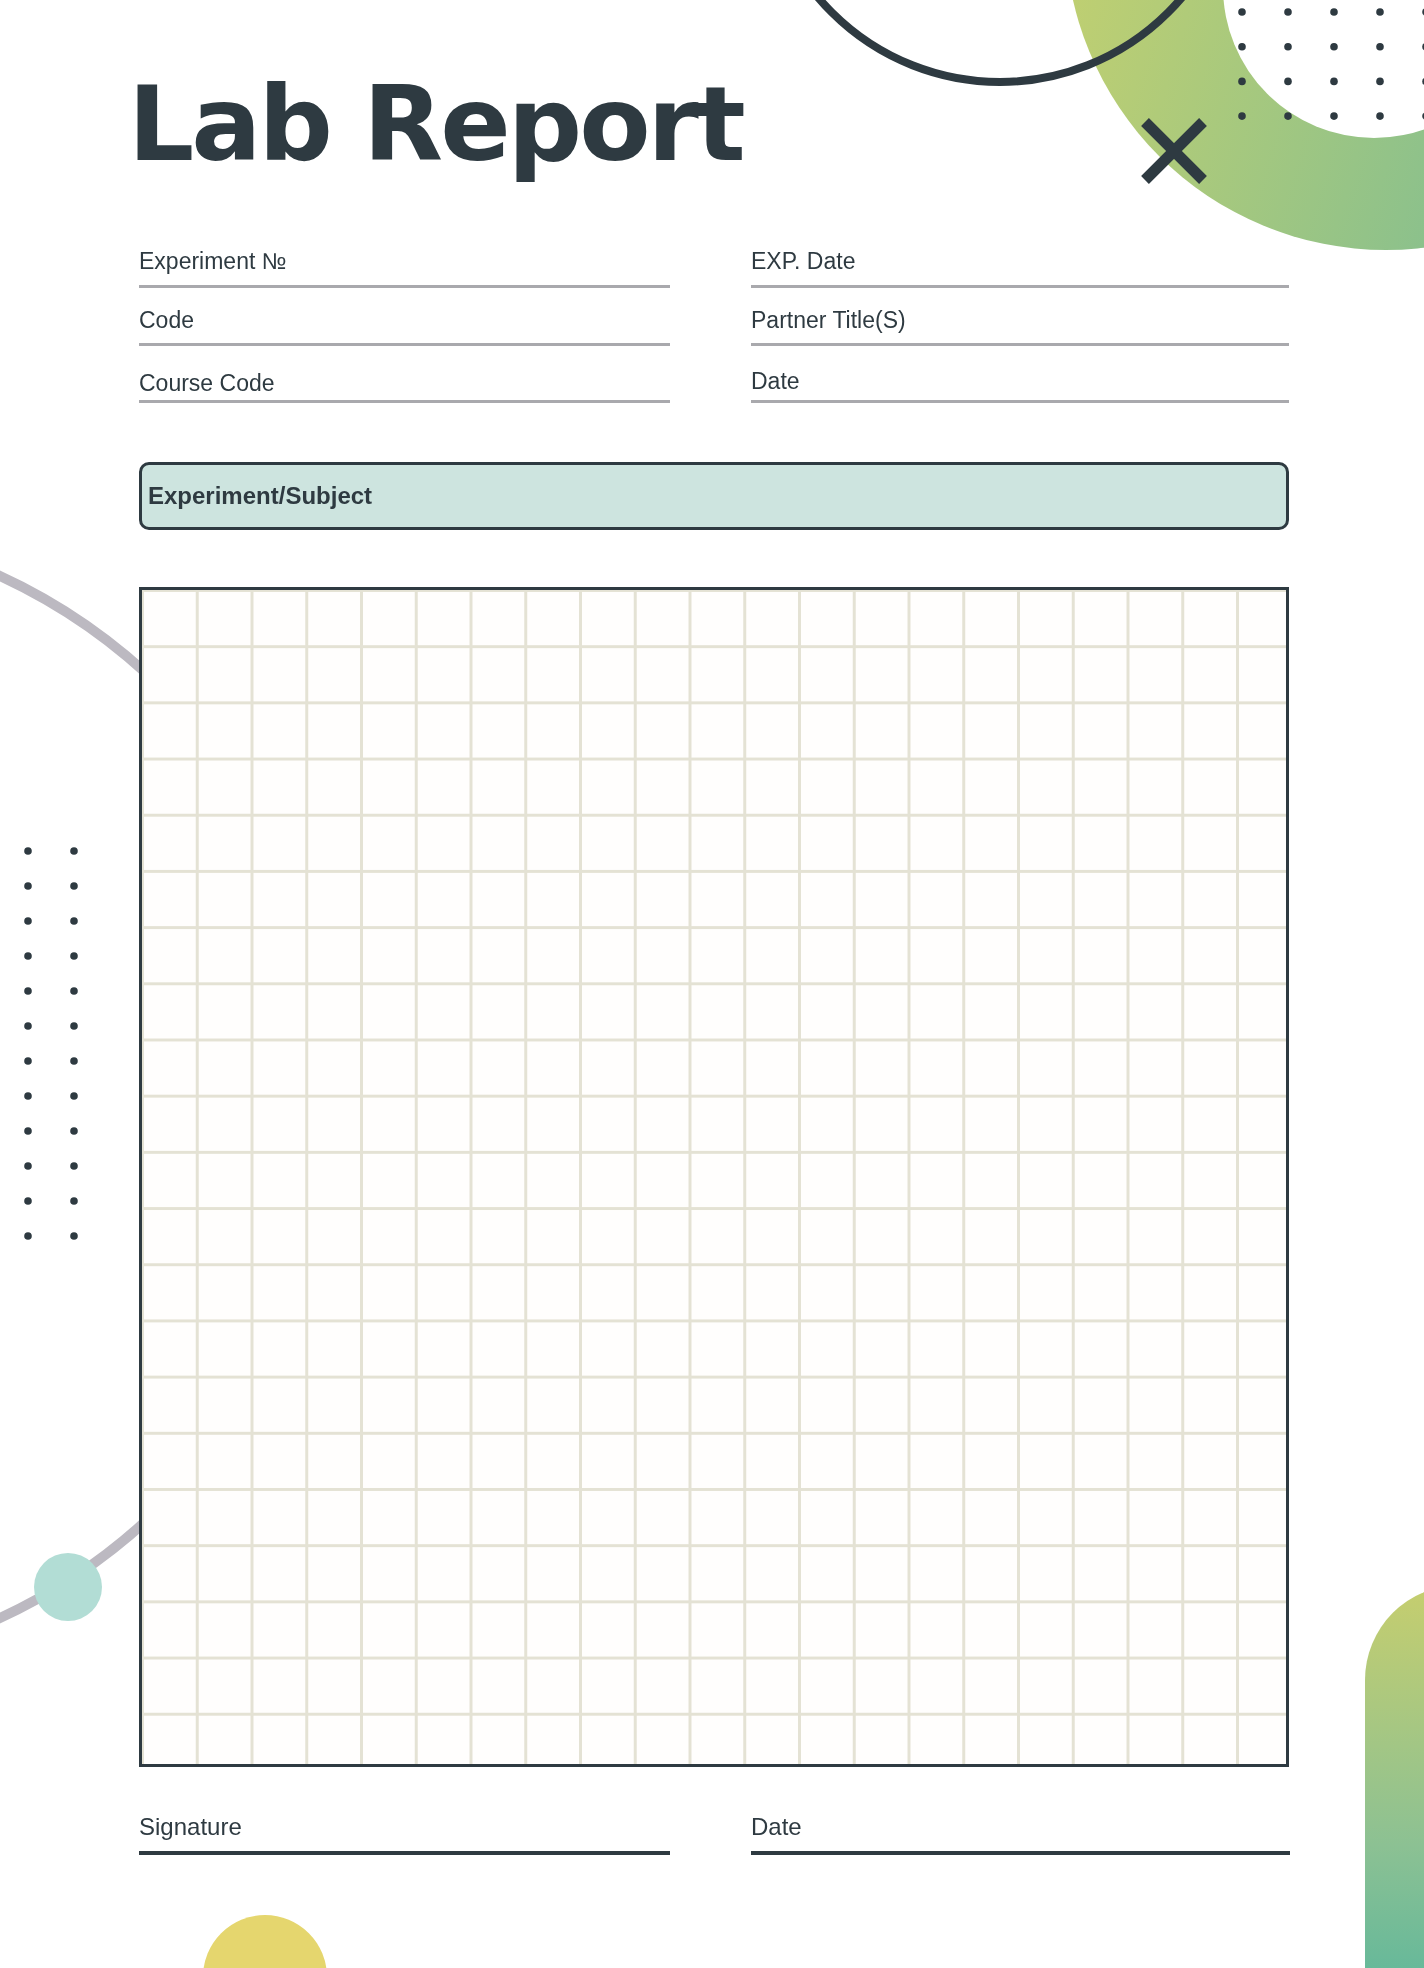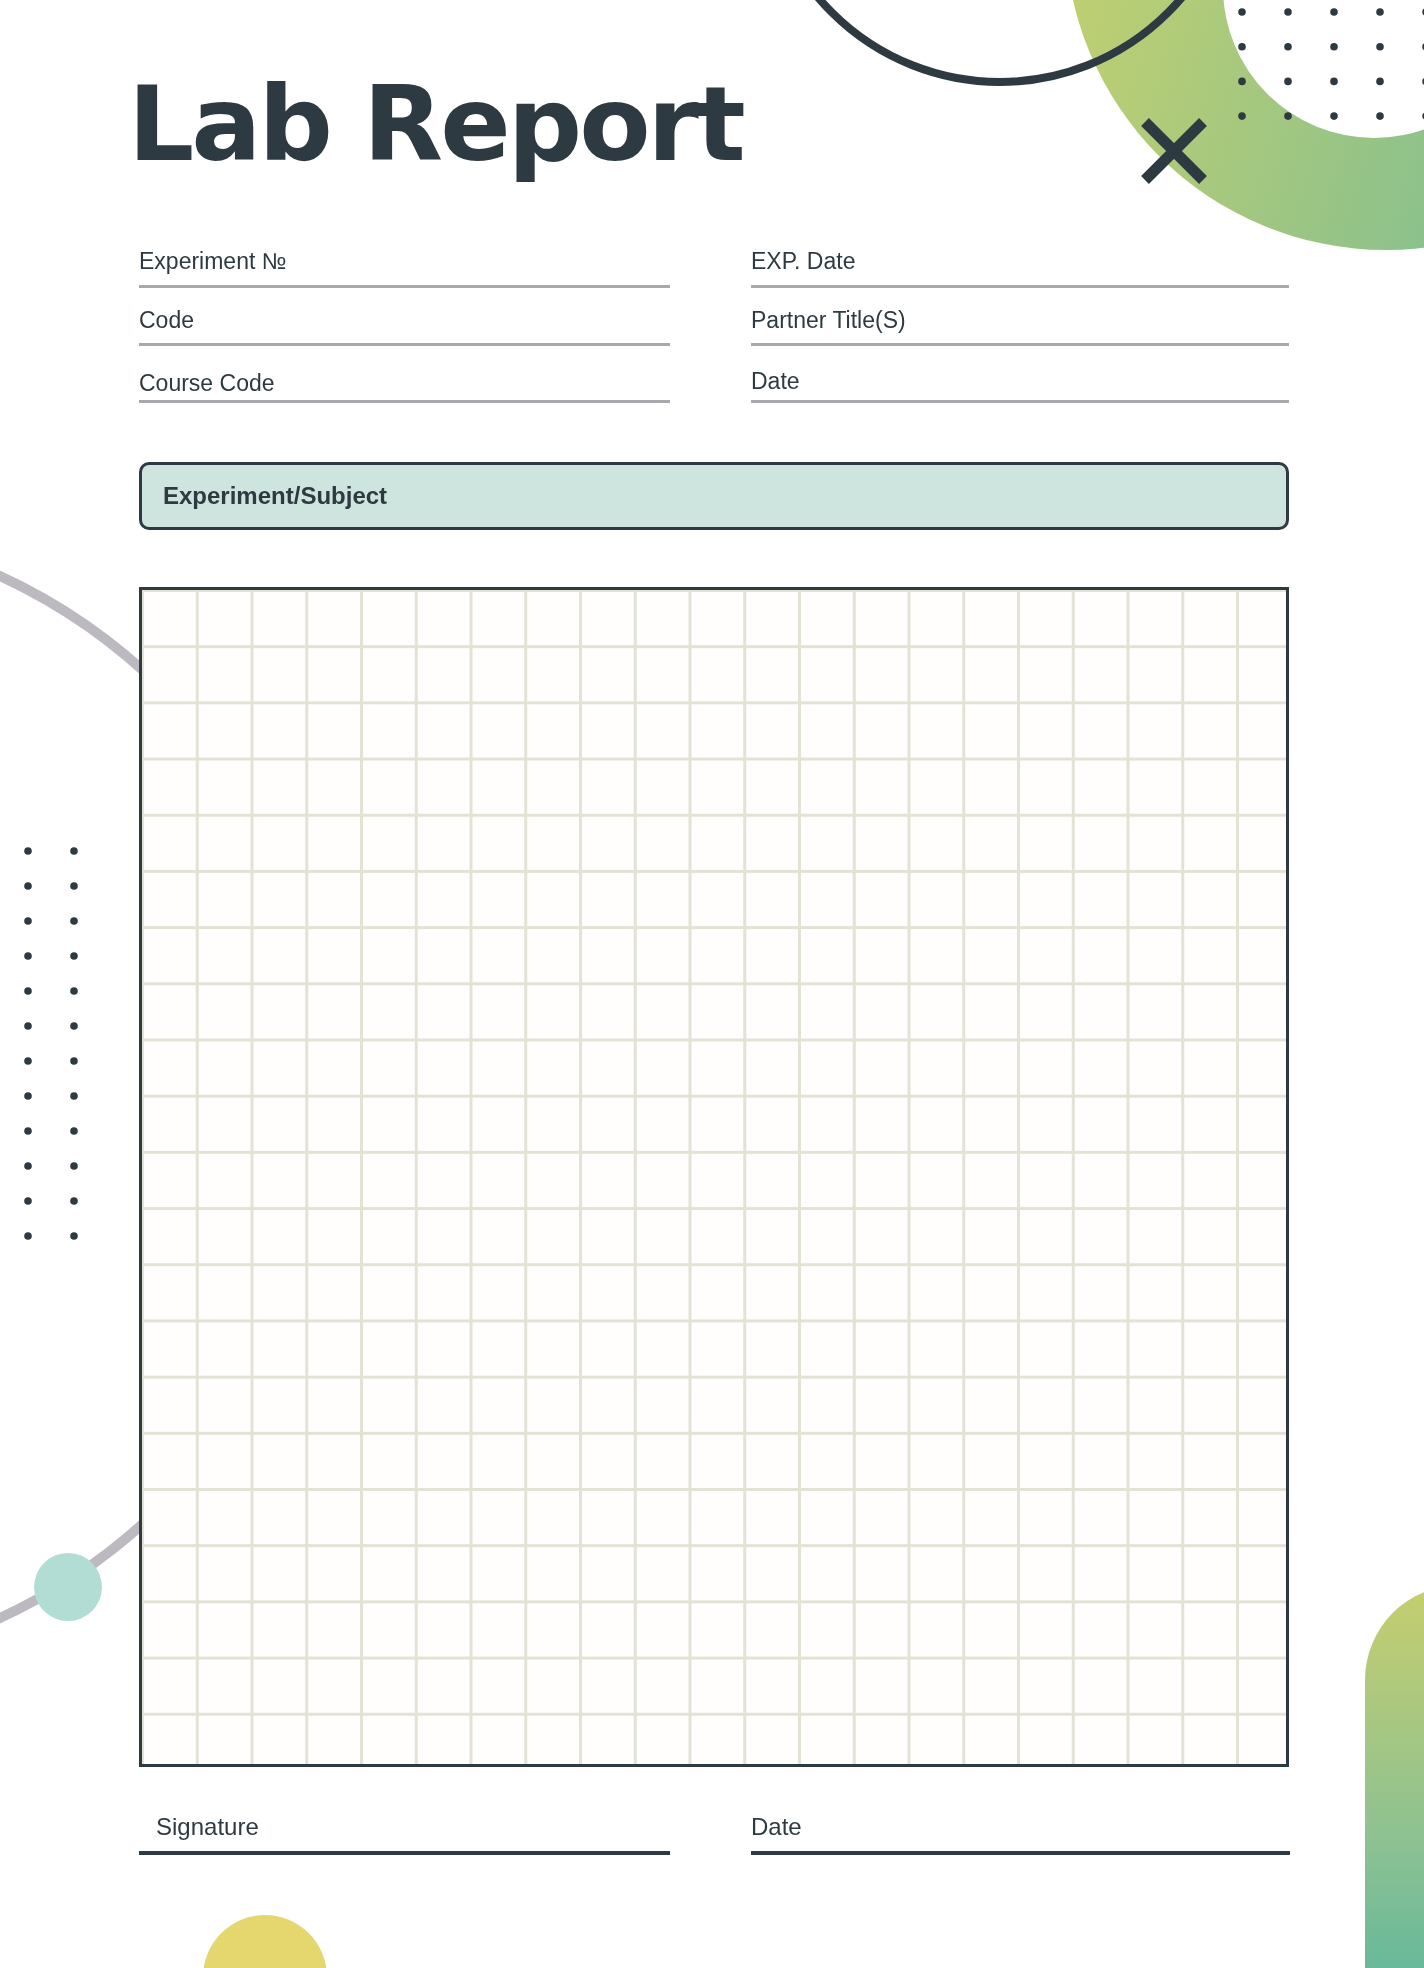--- a/index.html
+++ b/index.html
@@ -40,21 +40,21 @@
     line-height:28px;white-space:nowrap;
   }
   .field-line{
     position:absolute;height:3px;background:var(--line-gray);
   }
   .field-line.dark{background:var(--ink);height:4px;}
   .section-banner{
     position:absolute;left:139px;top:462px;width:1150px;height:68px;
     box-sizing:border-box;background:var(--banner-bg);
     border:3px solid var(--ink);border-radius:10px;
-    display:flex;align-items:center;padding-left:21px;
+    display:flex;align-items:center;padding-left:6px;
   }
   .section-banner span{font-size:24px;font-weight:700;color:var(--ink);}
   .grid-paper{
     position:absolute;left:139px;top:587px;width:1150px;height:1180px;
     box-sizing:border-box;border:3px solid var(--ink);
     background-color:var(--grid-bg);
     background-image:
       linear-gradient(to right, var(--grid-line) 2.5px, transparent 2.5px),
       linear-gradient(to bottom, var(--grid-line) 2.5px, transparent 2.5px);
     background-size:54.76px 56.19px;
@@ -167,18 +167,18 @@
 
   <div class="field-label col-right" style="top:367px">Date</div>
   <div class="field-line col-right" style="top:400px"></div>
 
   <div class="section-banner">
     <span>Experiment/Subject</span>
   </div>
 
   <div class="grid-paper"></div>
 
-  <div class="field-label col-left" style="top:1813px;font-size:24px;margin-left:17px;">Signature</div>
+  <div class="field-label col-left" style="top:1813px;font-size:24px;">Signature</div>
   <div class="field-line dark col-left" style="top:1851px"></div>
 
   <div class="field-label col-right" style="top:1813px;font-size:24px;">Date</div>
   <div class="field-line dark col-right" style="top:1851px;width:539px;"></div>
 </div>
 
 </body></html>

